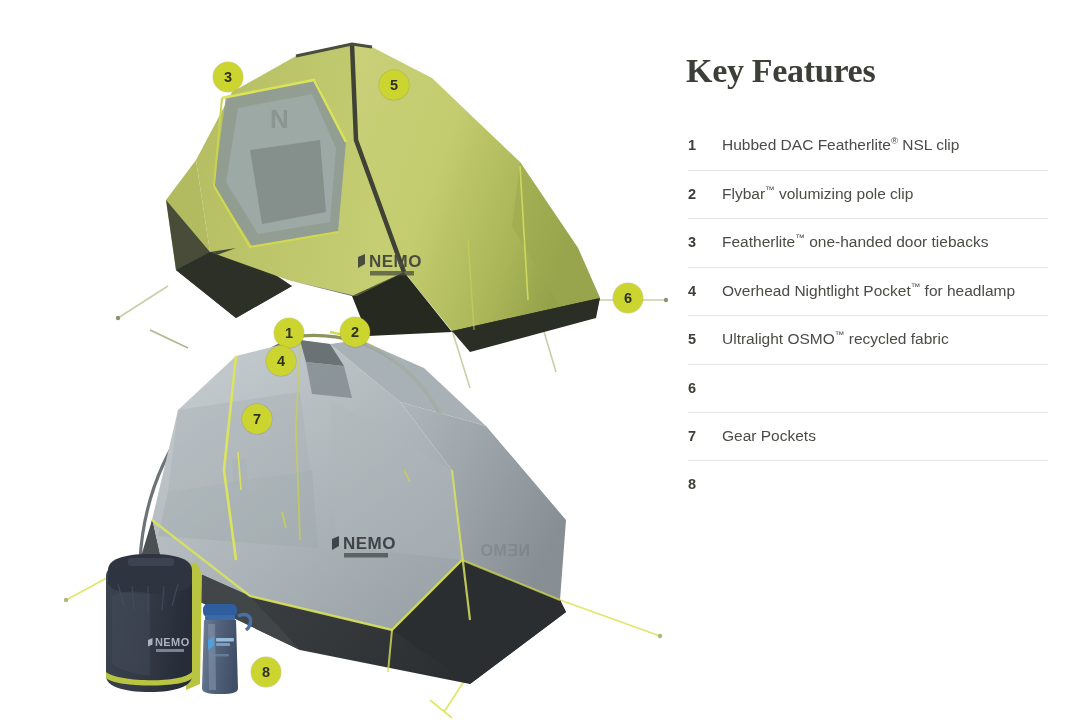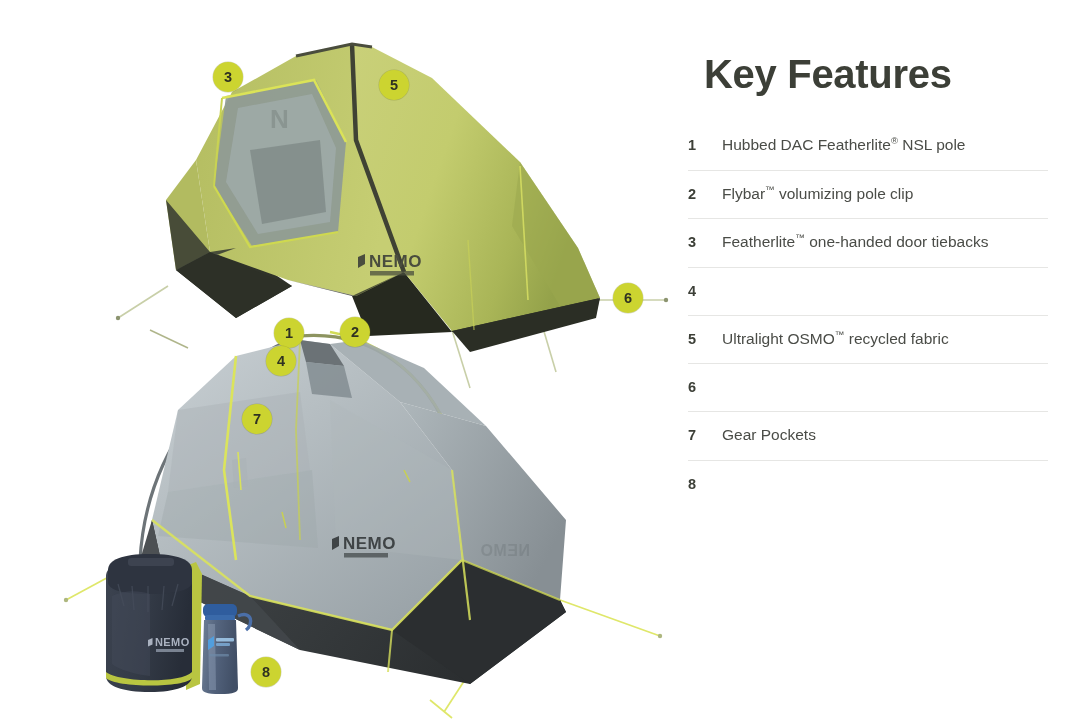--- a/index.html
+++ b/index.html
@@ -30,26 +30,27 @@
   }
   .features-panel {
     position: absolute;
     left: 680px; top: 0;
     width: 400px; height: 720px;
   }
 
   
   .features-title {
     position: absolute;
-    left: 24px;
+    left: 6px;
     top: 52px;
-    font-size: 40px;
+    font-size: 34px;
     font-weight: bold;
     letter-spacing: -0.3px;
     color: #3c3f37;
+    font-family: Liberation Serif, serif;
   }
   .feature-list {
     position: absolute;
     left: 8px;
     top: 122px;
     width: 360px;
   }
   .feature-row {
     position: relative;
     display: flex;
@@ -339,35 +340,36 @@
     <div class="badge b7">7</div>
     <div class="badge b8">8</div>
   </div>
 
   <div class="features-panel">
     <div class="features-title">Key Features</div>
     <div class="feature-list">
 
       <div class="feature-row">
         <div class="feature-num">1</div>
-        <div class="feature-text"><span>Hubbed DAC Featherlite</span><span class="sup">®</span><span> NSL pole</span></div>
+        <div class="feature-text"><span>Hubbed DAC Featherlite</span><span class="sup">®</span><span> NSL clip</span></div>
       </div>
 
       <div class="feature-row">
         <div class="feature-num">2</div>
         <div class="feature-text"><span>Flybar</span><span class="sup">™</span><span> volumizing pole clip</span></div>
       </div>
 
       <div class="feature-row">
         <div class="feature-num">3</div>
         <div class="feature-text"><span>Featherlite</span><span class="sup">™</span><span> one-handed door tiebacks</span></div>
       </div>
 
       <div class="feature-row">
         <div class="feature-num">4</div>
+        <div class="feature-text"><span>Overhead Nightlight Pocket</span><span class="sup">™</span><span> for headlamp</span></div>
       </div>
 
       <div class="feature-row">
         <div class="feature-num">5</div>
         <div class="feature-text"><span>Ultralight OSMO</span><span class="sup">™</span><span> recycled fabric</span></div>
       </div>
 
       <div class="feature-row">
         <div class="feature-num">6</div>
       </div>

